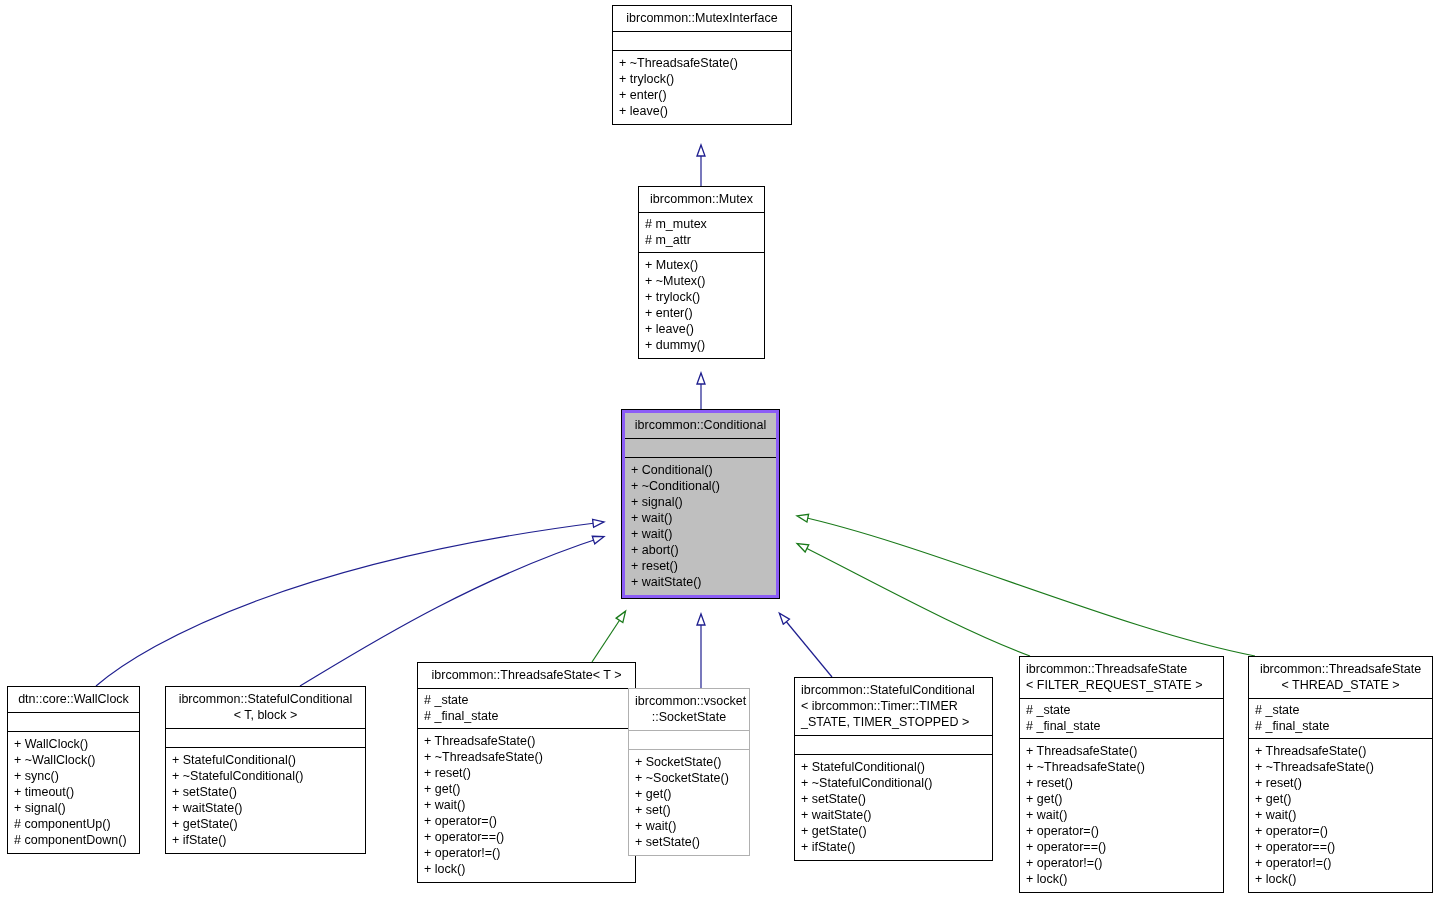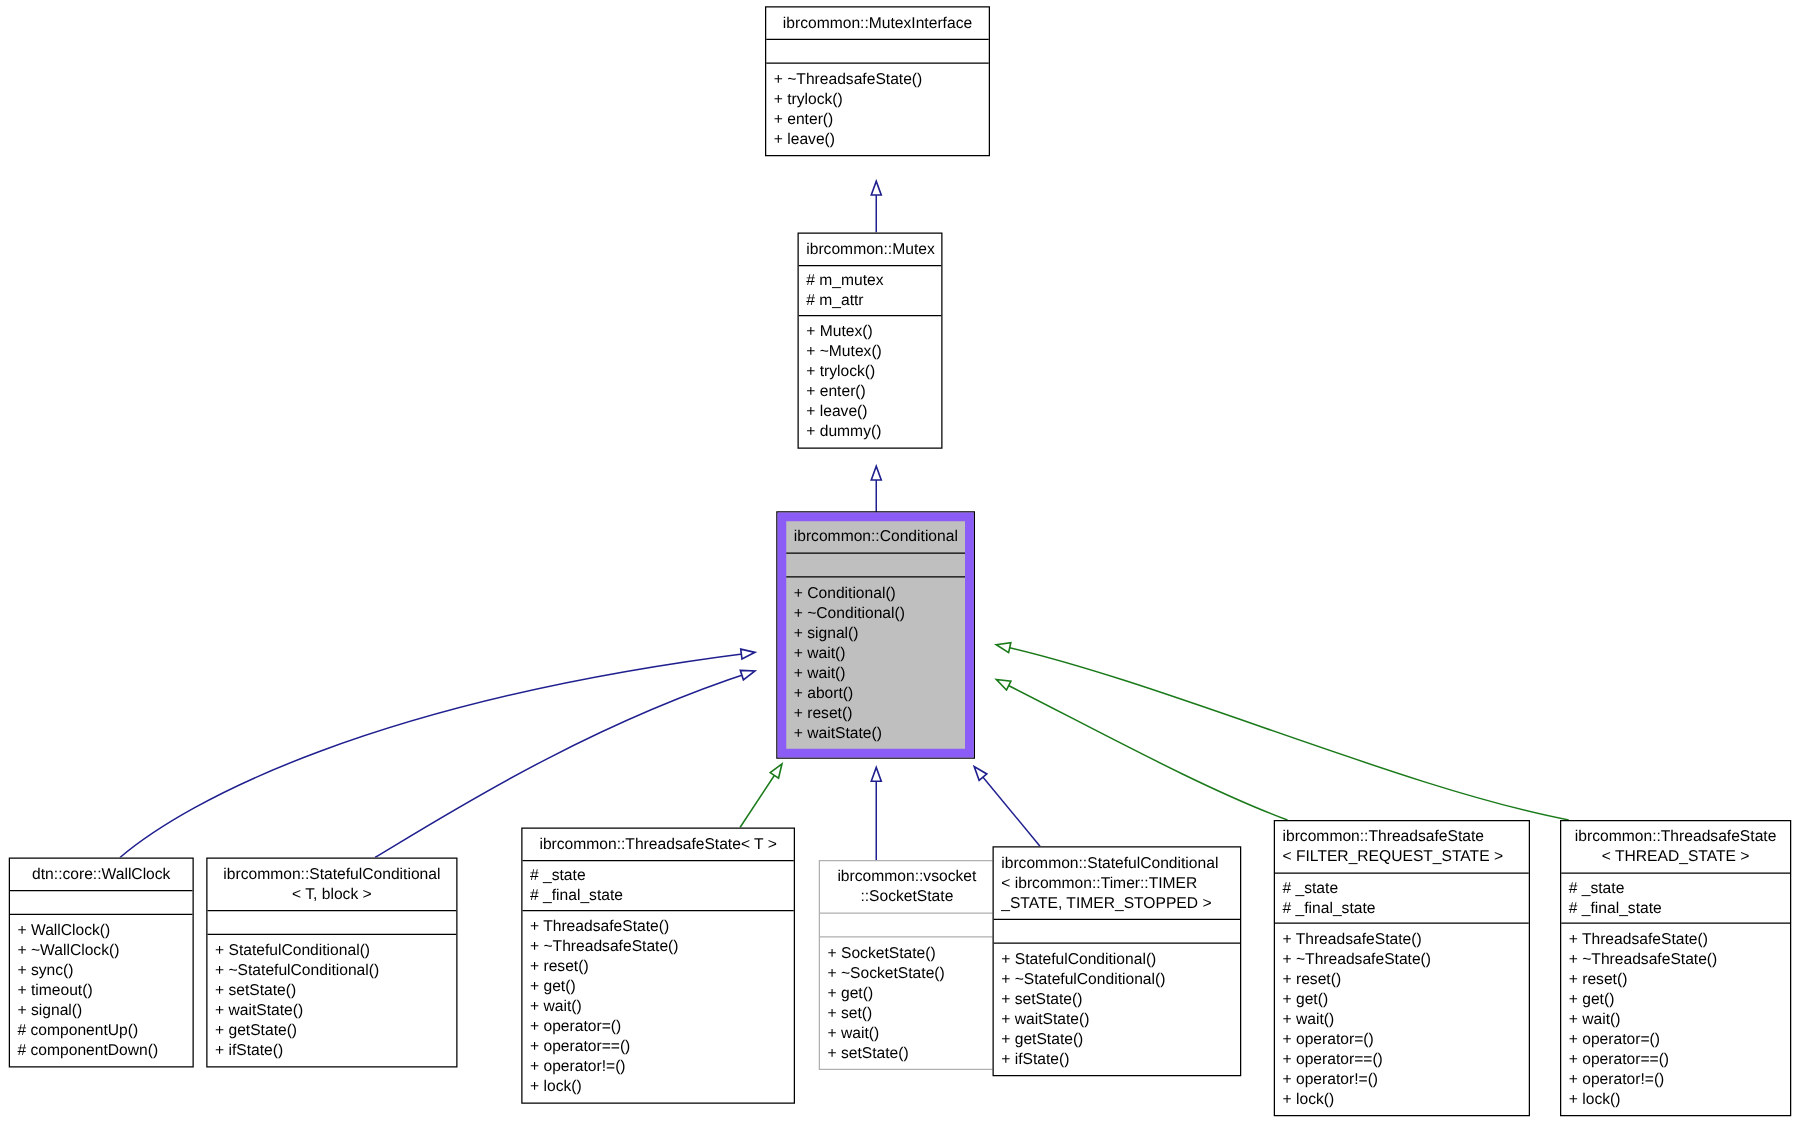--- a/index.html
+++ b/index.html
@@ -33,21 +33,21 @@
     box-sizing: border-box;
     border: 1px solid #000000;
     background: #ffffff;
     font-size: 12.5px;
     line-height: 16px;
     color: #000000;
     z-index: 5;
   }
   .uml-node.highlight {
     background: #bfbfbf;
-    border: 7px solid #8b5cf6;
+    border: 3px solid #8b5cf6;
     box-shadow: 0 0 0 1px #000000;
   }
   .uml-node.faint {
     border: 1px solid #b0b0b0;
   }
   .node-title {
     padding: 4px 6px 5px 6px;
     text-align: center;
     white-space: pre-line;
     border-bottom: 1px solid #000000;
@@ -133,21 +133,21 @@
       <div class="empty-compartment"></div>
     </div>
     <div class="node-ops">
       <div class="member">+ ~ThreadsafeState()</div>
       <div class="member">+ trylock()</div>
       <div class="member">+ enter()</div>
       <div class="member">+ leave()</div>
     </div>
   </div>
 
-  <div class="uml-node" style="left:638px; top:186px; width:116px;">
+  <div class="uml-node" style="left:638px; top:186px; width:127px;">
     <div class="node-title">ibrcommon::Mutex</div>
     <div class="node-attrs">
       <div class="member"># m_mutex</div>
       <div class="member"># m_attr</div>
     </div>
     <div class="node-ops">
       <div class="member">+ Mutex()</div>
       <div class="member">+ ~Mutex()</div>
       <div class="member">+ trylock()</div>
       <div class="member">+ enter()</div>
@@ -166,21 +166,21 @@
       <div class="member">+ ~Conditional()</div>
       <div class="member">+ signal()</div>
       <div class="member">+ wait()</div>
       <div class="member">+ wait()</div>
       <div class="member">+ abort()</div>
       <div class="member">+ reset()</div>
       <div class="member">+ waitState()</div>
     </div>
   </div>
 
-  <div class="uml-node" style="left:7px; top:686px; width:148px;">
+  <div class="uml-node" style="left:7px; top:686px; width:133px;">
     <div class="node-title">dtn::core::WallClock</div>
     <div class="node-attrs">
       <div class="empty-compartment"></div>
     </div>
     <div class="node-ops">
       <div class="member">+ WallClock()</div>
       <div class="member">+ ~WallClock()</div>
       <div class="member">+ sync()</div>
       <div class="member">+ timeout()</div>
       <div class="member">+ signal()</div>
@@ -217,21 +217,21 @@
       <div class="member">+ reset()</div>
       <div class="member">+ get()</div>
       <div class="member">+ wait()</div>
       <div class="member">+ operator=()</div>
       <div class="member">+ operator==()</div>
       <div class="member">+ operator!=()</div>
       <div class="member">+ lock()</div>
     </div>
   </div>
 
-  <div class="uml-node faint" style="left:655px; top:688px; width:141px;">
+  <div class="uml-node faint" style="left:628px; top:688px; width:122px;">
     <div class="node-title">ibrcommon::vsocket
 ::SocketState</div>
     <div class="node-attrs">
       <div class="empty-compartment"></div>
     </div>
     <div class="node-ops">
       <div class="member">+ SocketState()</div>
       <div class="member">+ ~SocketState()</div>
       <div class="member">+ get()</div>
       <div class="member">+ set()</div>

